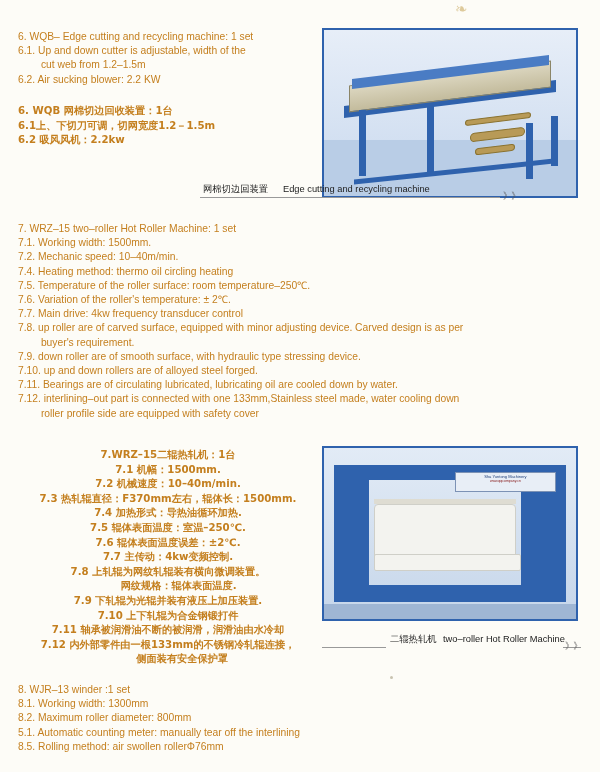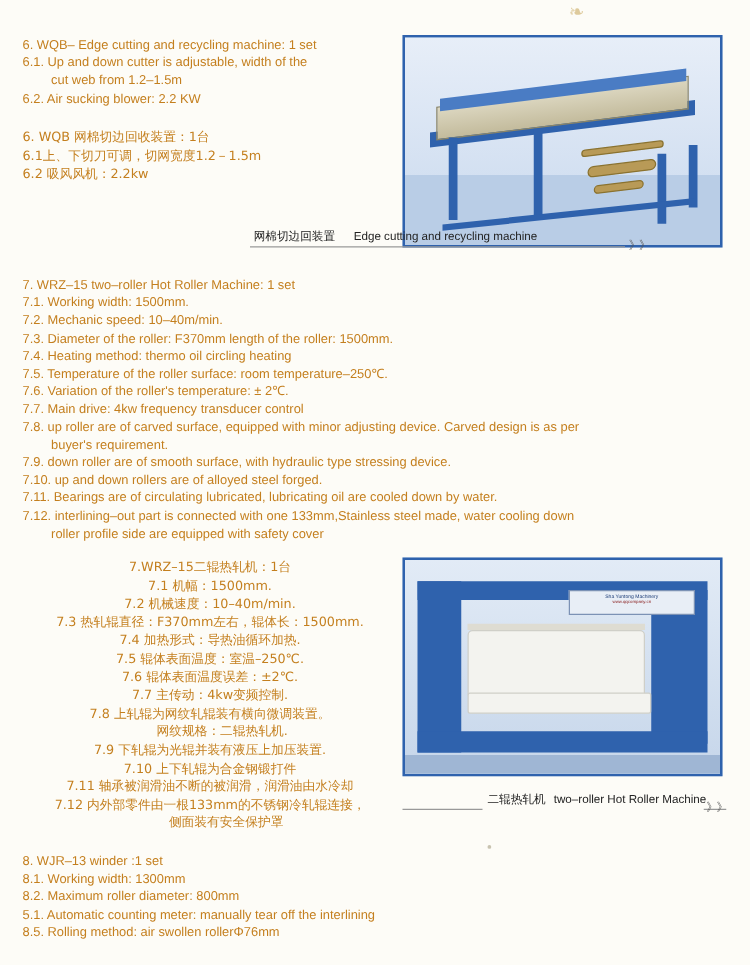--- a/index.html
+++ b/index.html
@@ -33,21 +33,21 @@
 
   .block { position:absolute; }
 
   .line {
     font-size:10.3px;
     line-height:14.2px;
     color:#111;
     white-space:pre-wrap;
   }
   .line.en { font-family:"Liberation Sans", sans-serif; }
-  .line.cn { font-family:"DejaVu Sans", sans-serif; font-size:10.2px; line-height:14.6px;}
+  .line.cn { font-family:"DejaVu Sans", sans-serif; font-size:10.2px; line-height:14.6px;font-weight:bold;}
   .line.head {
     color:#c47f1e;
     font-weight:normal;
   }
   .line.head-cn { color:#c47f1e; }
 
   
   .photo {
     position:absolute;
     border:2.5px solid #2f62ad;
@@ -138,21 +138,20 @@
   <div class="caption cap-cn" style="left:203px; top:183px;">网棉切边回装置</div>
   <div class="caption" style="left:283px; top:184px;">Edge cutting and recycling machine</div>
   <div class="cap-rule" style="left:200px; top:197px; width:148px;"></div>
   <div class="cap-rule" style="left:348px; top:197px; width:152px;"></div>
   <div class="caption chev" style="left:503px; top:190px;">》》</div>
 
   <div class="block" style="left:18px; top:222px; width:570px;">
     <div class="line en head">7. WRZ–15 two–roller Hot Roller Machine: 1 set</div>
     <div class="line en head">7.1. Working width: 1500mm.</div>
     <div class="line en head">7.2. Mechanic speed: 10–40m/min.</div>
-    <div class="line en head">7.3. Diameter of the roller: F370mm length of the roller: 1500mm.</div>
     <div class="line en head">7.4. Heating method: thermo oil circling heating</div>
     <div class="line en head">7.5. Temperature of the roller surface: room temperature–250℃.</div>
     <div class="line en head">7.6. Variation of the roller's temperature: ± 2℃.</div>
     <div class="line en head">7.7. Main drive: 4kw frequency transducer control</div>
     <div class="line en head">7.8. up roller are of carved surface, equipped with minor adjusting device. Carved design is as per</div>
     <div class="line en head">        buyer's requirement.</div>
     <div class="line en head">7.9. down roller are of smooth surface, with hydraulic type stressing device.</div>
     <div class="line en head">7.10. up and down rollers are of alloyed steel forged.</div>
     <div class="line en head">7.11. Bearings are of circulating lubricated, lubricating oil are cooled down by water.</div>
     <div class="line en head">7.12. interlining–out part is connected with one 133mm,Stainless steel made, water cooling down</div>
@@ -162,21 +161,21 @@
   <div class="block" style="left:18px; top:448px; width:300px;text-align:center;">
     <div class="line cn head-cn">7.WRZ–15二辊热轧机：1台</div>
     <div class="line cn head-cn">7.1 机幅：1500mm.</div>
     <div class="line cn head-cn">7.2 机械速度：10–40m/min.</div>
     <div class="line cn head-cn">7.3 热轧辊直径：F370mm左右，辊体长：1500mm.</div>
     <div class="line cn head-cn">7.4 加热形式：导热油循环加热.</div>
     <div class="line cn head-cn">7.5 辊体表面温度：室温–250℃.</div>
     <div class="line cn head-cn">7.6 辊体表面温度误差：±2℃.</div>
     <div class="line cn head-cn">7.7 主传动：4kw变频控制.</div>
     <div class="line cn head-cn">7.8 上轧辊为网纹轧辊装有横向微调装置。</div>
-    <div class="line cn head-cn">      网纹规格：二辊热轧机.</div>
+    <div class="line cn head-cn">      网纹规格：辊体表面温度.</div>
     <div class="line cn head-cn">7.9 下轧辊为光辊并装有液压上加压装置.</div>
     <div class="line cn head-cn">7.10 上下轧辊为合金钢锻打件</div>
     <div class="line cn head-cn">7.11 轴承被润滑油不断的被润滑，润滑油由水冷却</div>
     <div class="line cn head-cn">7.12 内外部零件由一根133mm的不锈钢冷轧辊连接，</div>
     <div class="line cn head-cn">        侧面装有安全保护罩</div>
   </div>
 
   <div class="photo" style="left:322px; top:446px; width:256px; height:175px;">
     <div class="inner">
       <div class="m2-bg"></div>

